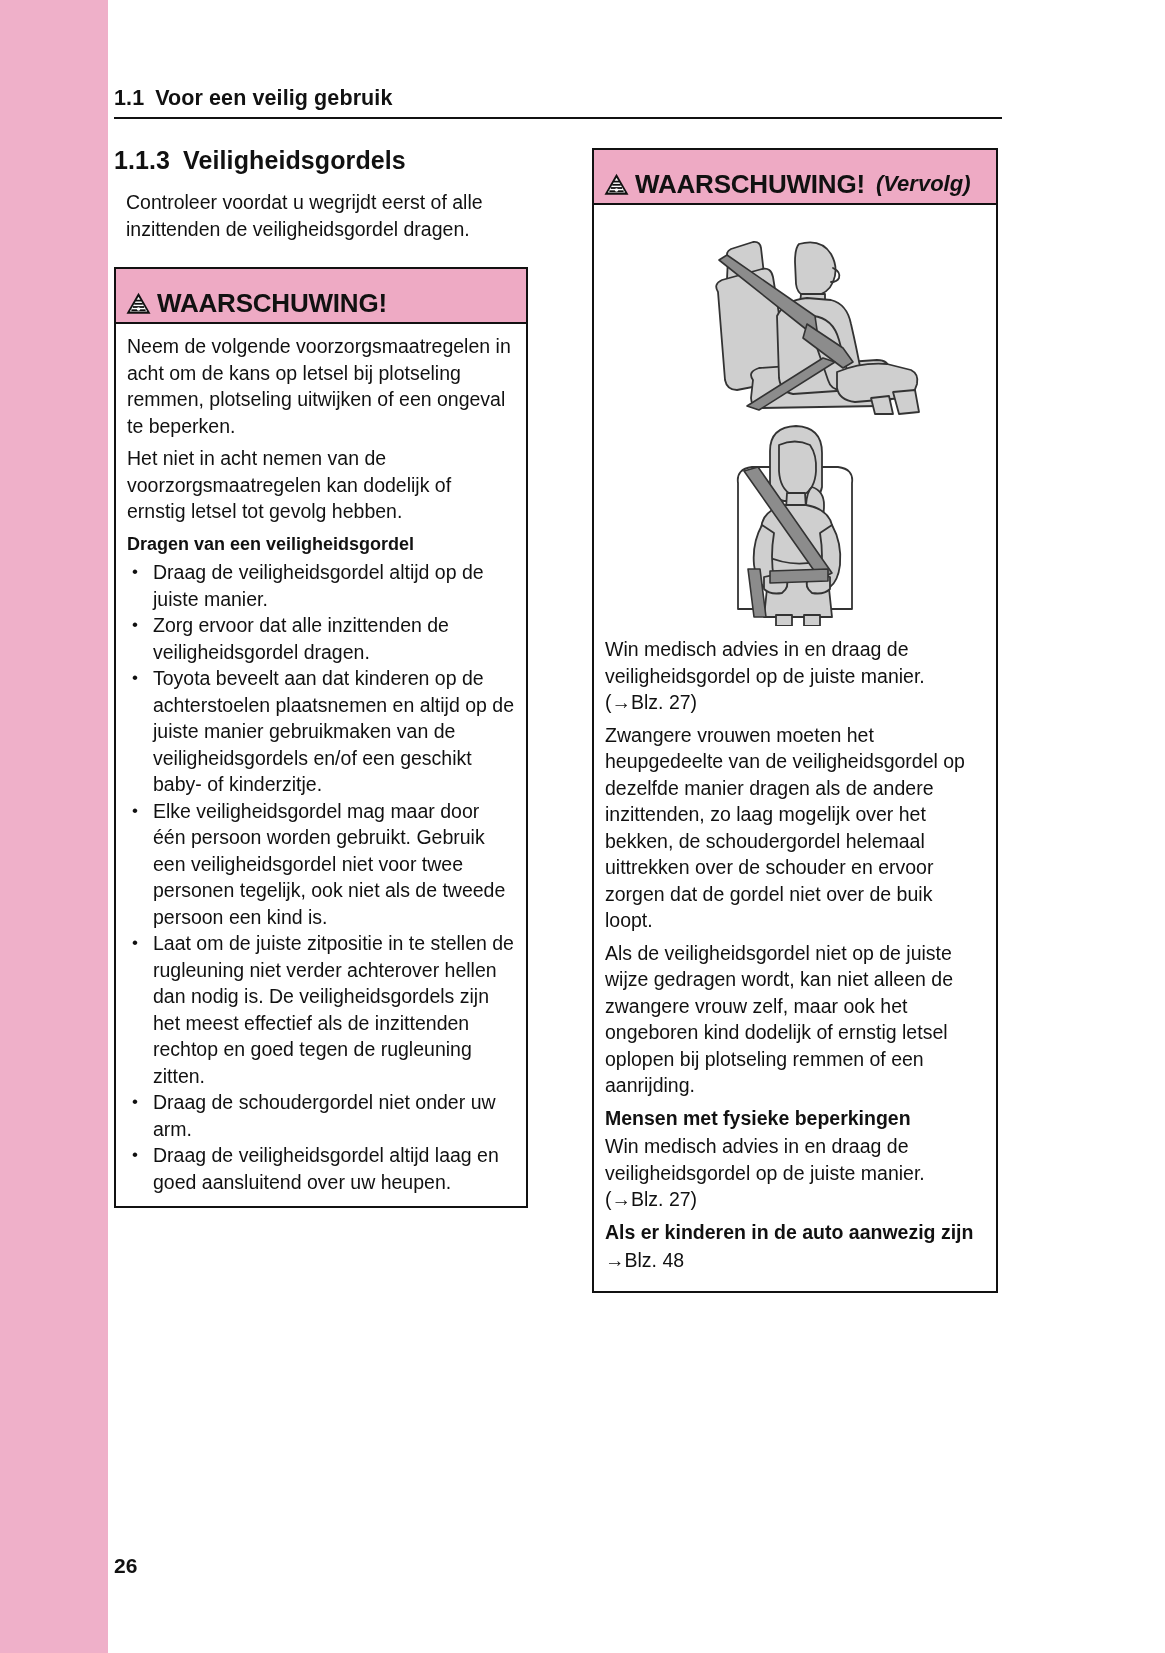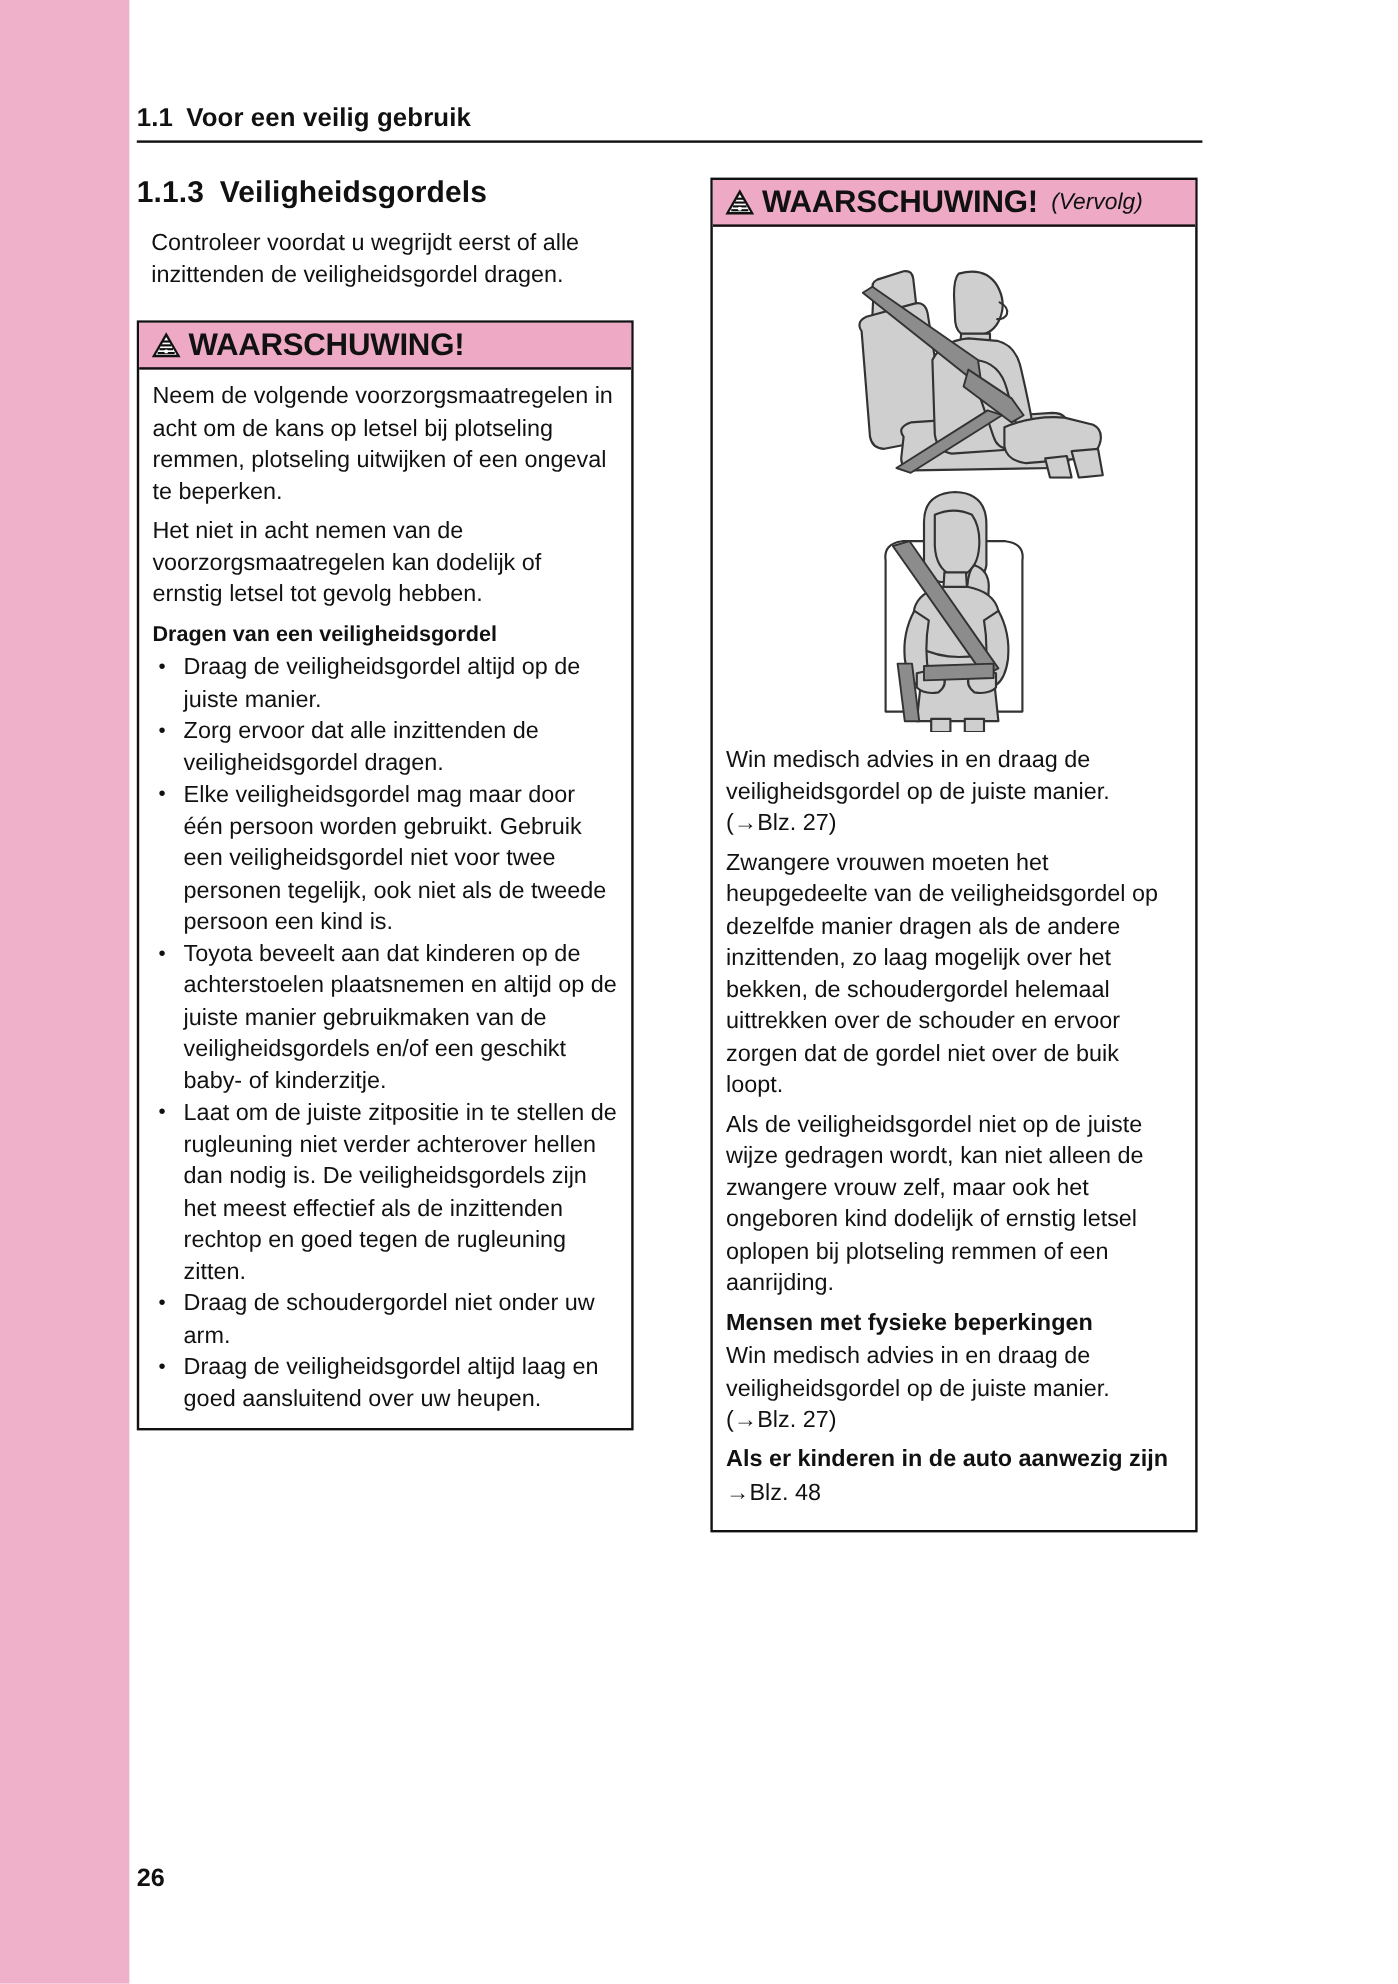--- a/index.html
+++ b/index.html
@@ -97,42 +97,42 @@
 
   
   .warn-box {
     border: 2.2px solid #111111;
     background: #ffffff;
     box-sizing: border-box;
   }
   .warn-bar {
     background: #eeaac4;
     border-bottom: 2.2px solid #111111;
-    padding: 5px 9px 6px 9px;
+    padding: 21px 9px 6px 9px;
     display: flex;
     align-items: center;
     box-sizing: border-box;
   }
   .warn-bar .tri {
     width: 27px;
     height: 24px;
     flex: 0 0 auto;
     margin-right: 5px;
     display: block;
   }
   .warn-title {
     font-size: 26px;
     font-weight: bold;
     letter-spacing: -0.2px;
     line-height: 1;
   }
   .warn-cont {
-    font-size: 19px;
+    font-size: 22px;
     font-style: italic;
-    font-weight: normal;
+    font-weight: bold;
     margin-left: 11px;
     line-height: 1;
   }
   .warn-body {
     padding: 9px 11px 11px 11px;
   }
 
   .wp {
     font-size: 19.5px;
     line-height: 26.5px;
@@ -225,22 +225,22 @@
           </svg>
           <span class="warn-title">WAARSCHUWING!</span>
         </div>
         <div class="warn-body">
           <p class="wp">Neem de volgende voorzorgsmaatregelen in acht om de kans op letsel bij plotseling remmen, plotseling uitwijken of een ongeval te beperken.</p>
           <p class="wp">Het niet in acht nemen van de voorzorgsmaatregelen kan dodelijk of ernstig letsel tot gevolg hebben.</p>
           <p class="wp-bold">Dragen van een veiligheidsgordel</p>
           <ul class="wlist">
             <li>Draag de veiligheidsgordel altijd op de juiste manier.</li>
             <li>Zorg ervoor dat alle inzittenden de veiligheidsgordel dragen.</li>
+            <li>Toyota beveelt aan dat kinderen op de achterstoelen plaatsnemen en altijd op de juiste manier gebruikmaken van de veiligheidsgordels en/of een geschikt baby- of kinderzitje.</li>
             <li>Elke veiligheidsgordel mag maar door één persoon worden gebruikt. Gebruik een veiligheidsgordel niet voor twee personen tegelijk, ook niet als de tweede persoon een kind is.</li>
-            <li>Toyota beveelt aan dat kinderen op de achterstoelen plaatsnemen en altijd op de juiste manier gebruikmaken van de veiligheidsgordels en/of een geschikt baby- of kinderzitje.</li>
             <li>Laat om de juiste zitpositie in te stellen de rugleuning niet verder achterover hellen dan nodig is. De veiligheidsgordels zijn het meest effectief als de inzittenden rechtop en goed tegen de rugleuning zitten.</li>
             <li>Draag de schoudergordel niet onder uw arm.</li>
             <li>Draag de veiligheidsgordel altijd laag en goed aansluitend over uw heupen.</li>
           </ul>
         </div>
       </div>
     </div>
 
     <div class="col-right">
       <div class="warn-box">

